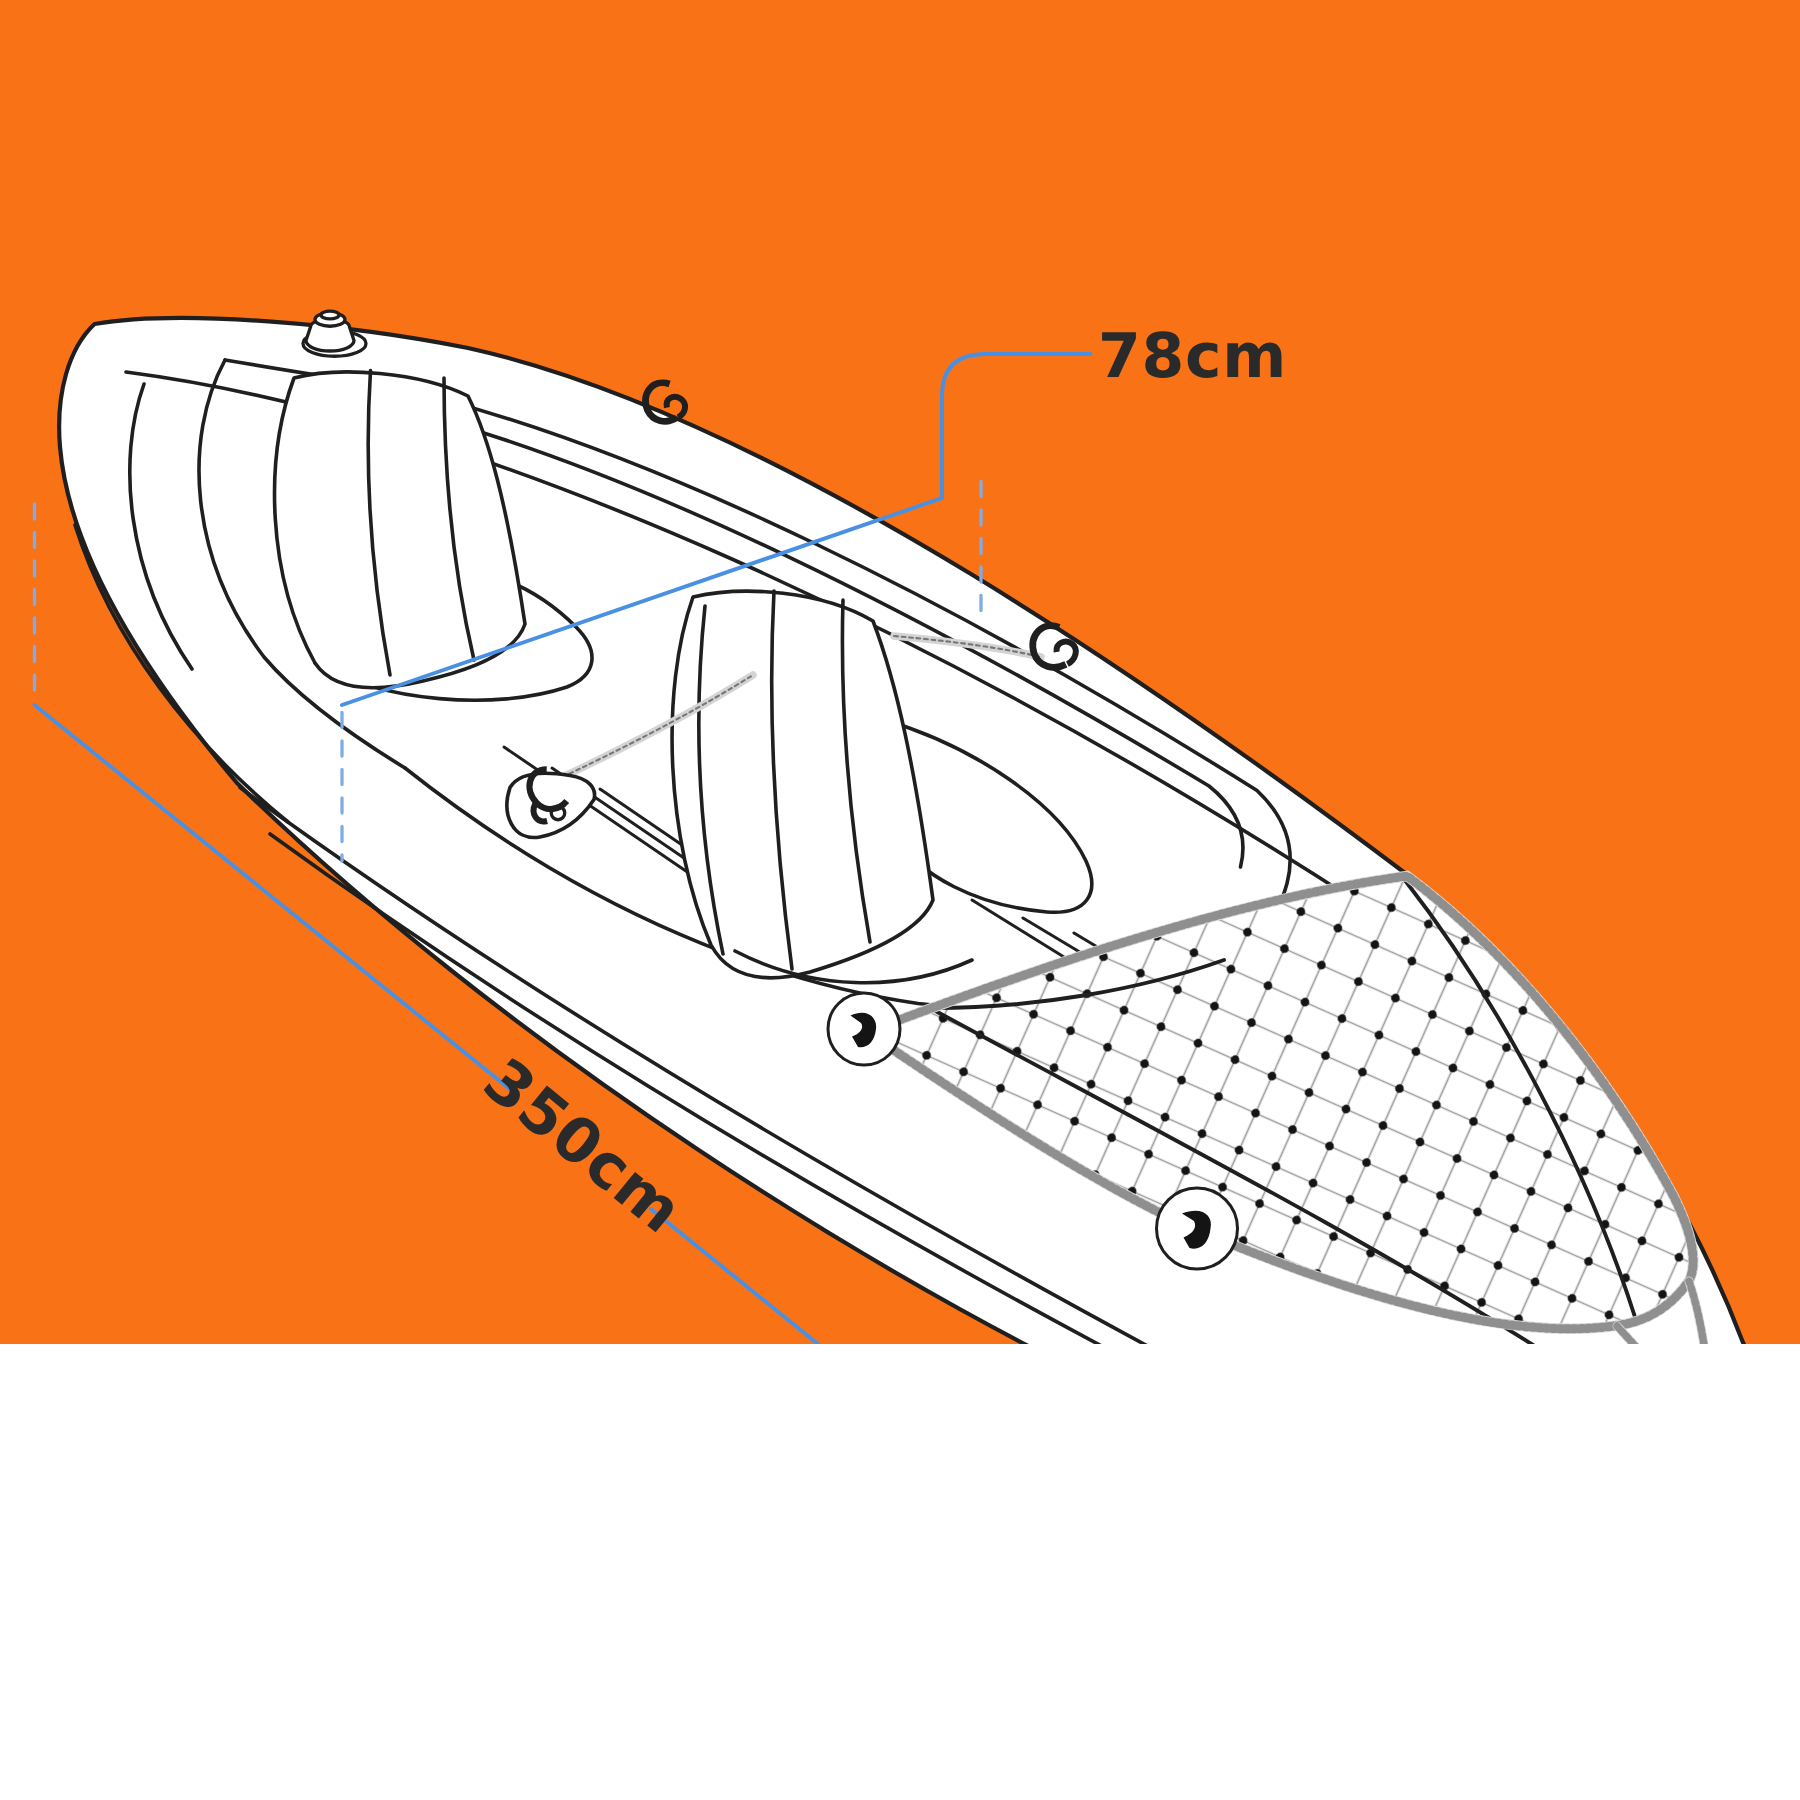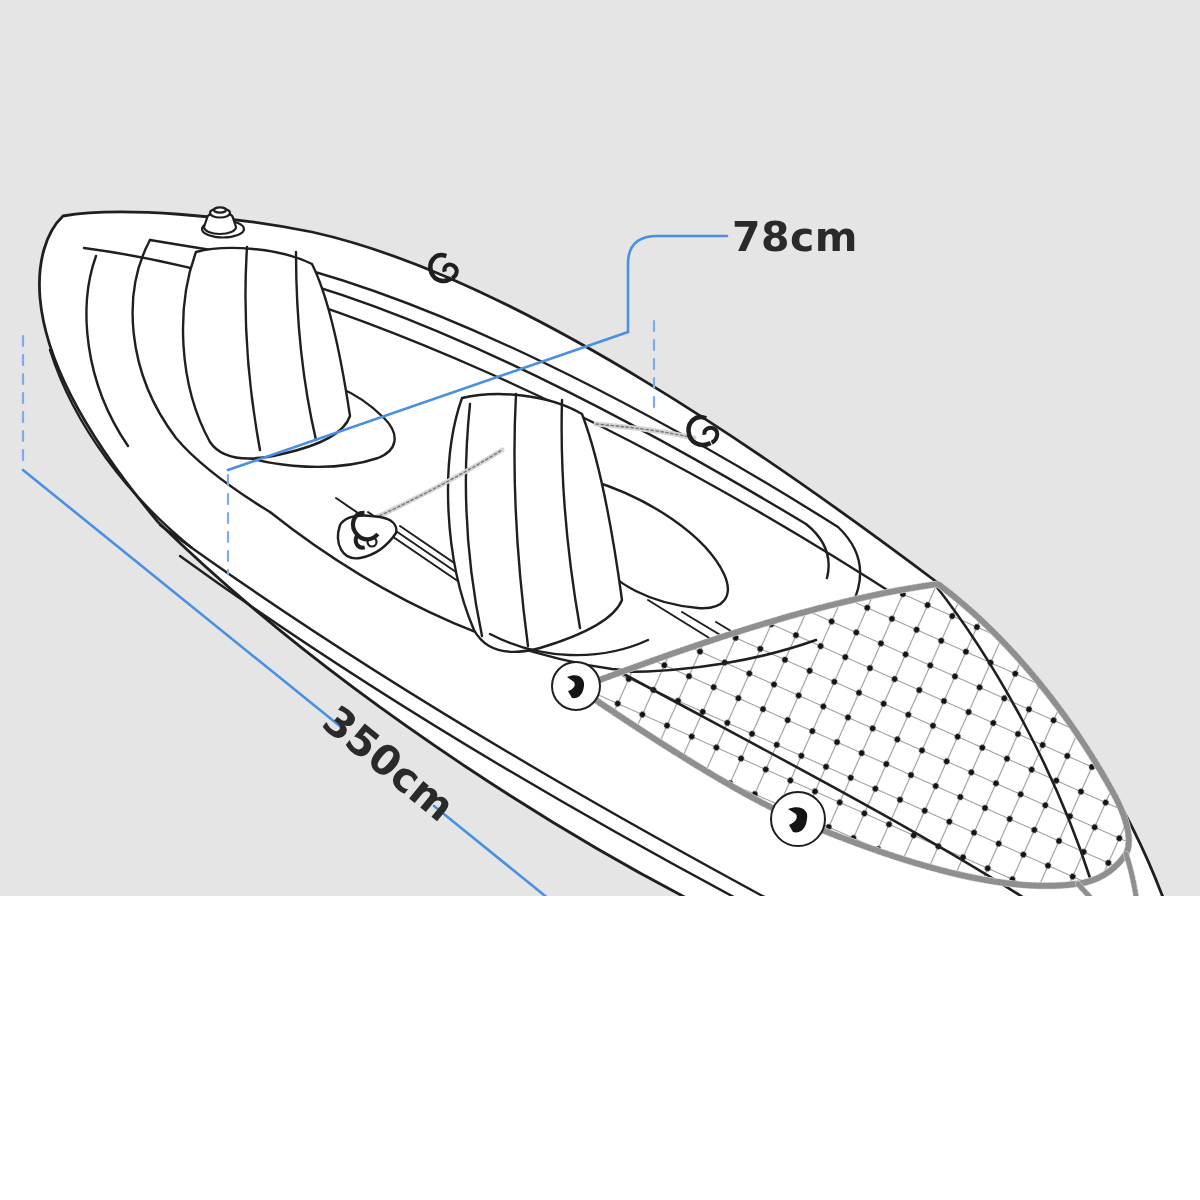--- a/index.html
+++ b/index.html
@@ -1,19 +1,19 @@
 <!DOCTYPE html>
 <html><head>
 <meta charset="utf-8">
 <style>
   html,body{margin:0;padding:0;background:#ffffff;}
   .canvas{
     position:relative;
     width:1200px;height:896px;
-    background:#e5e5e5;
+    background:#f97316;
     overflow:hidden;
     font-family:"DejaVu Sans","Liberation Sans",sans-serif;
   }
   svg{display:block;}
   text.dim-label{
     font-family:"DejaVu Sans","Liberation Sans",sans-serif;
     font-weight:bold;
     font-size:41px;
     fill:#2a2a2a;
     letter-spacing:0.5px;

